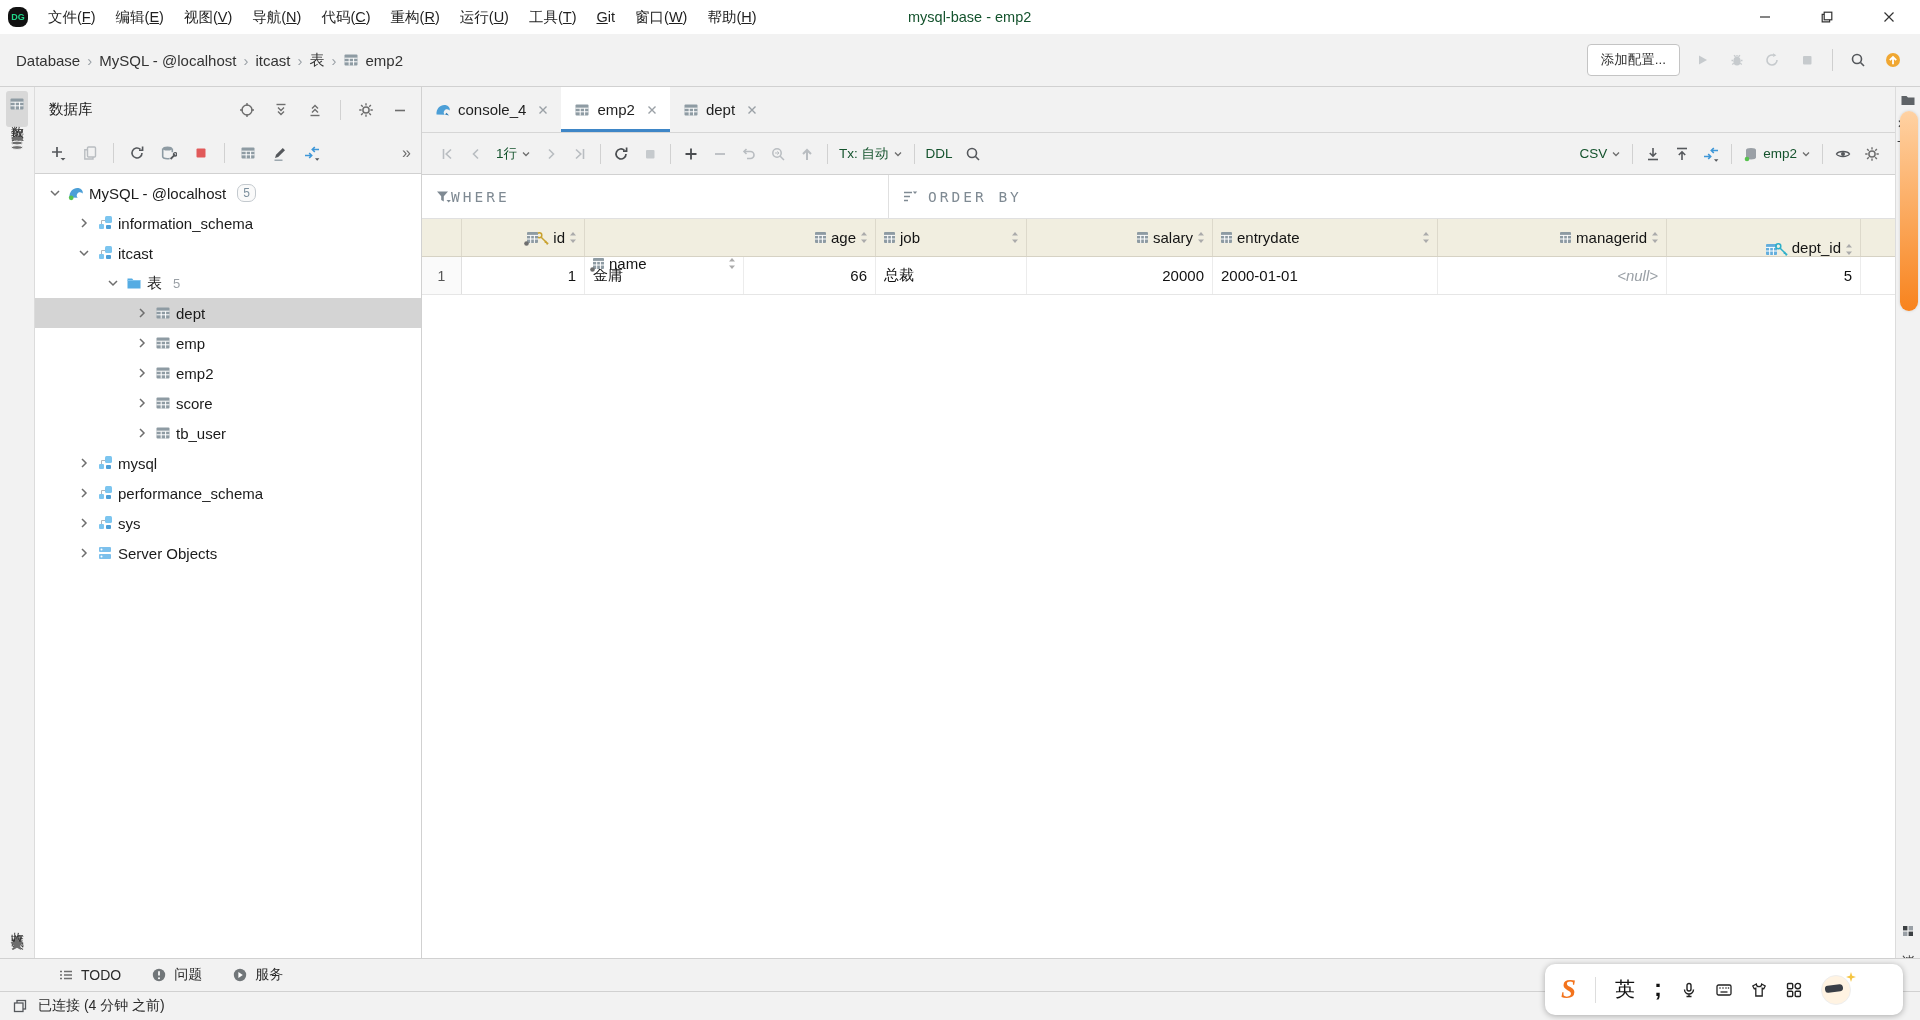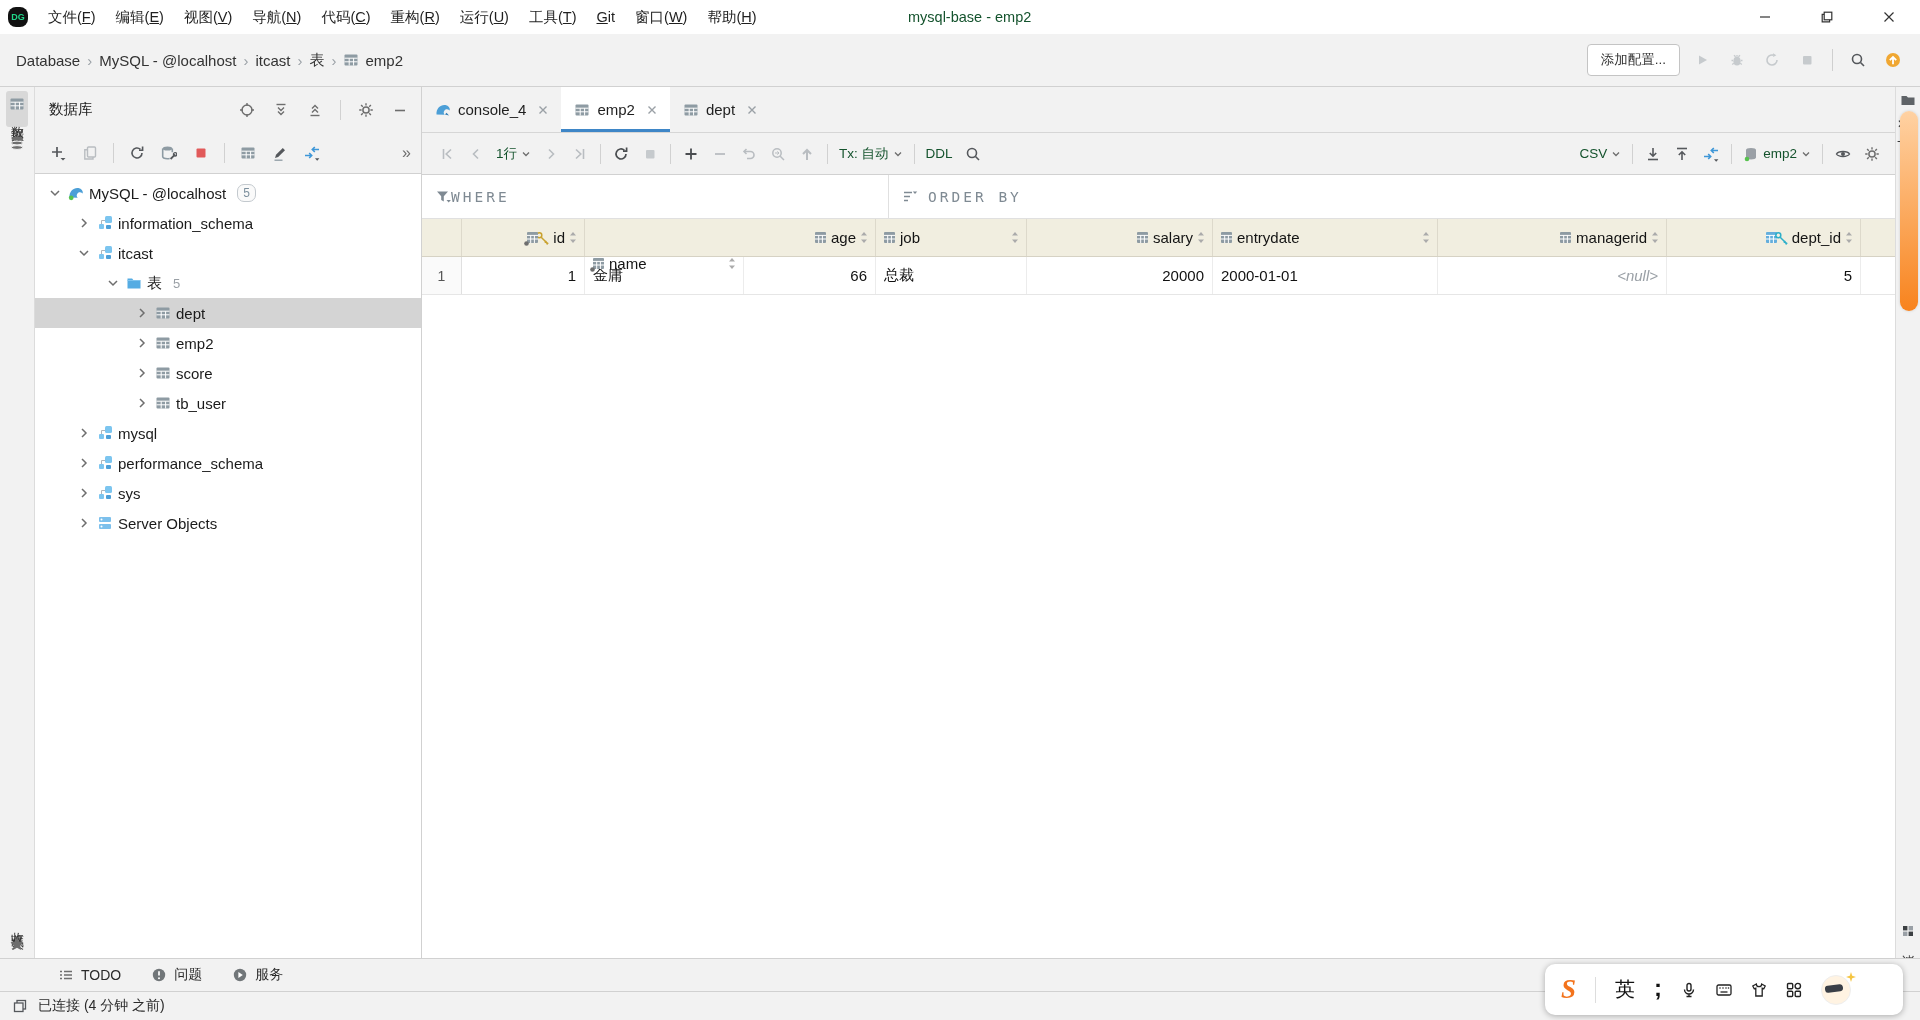--- a/index.html
+++ b/index.html
@@ -424,20 +424,34 @@
                 <path d="M6 4l4 4-4 4" fill="none" stroke="#6E6E6E" stroke-width="1.5"></path>
               </svg>
             </span>
             <span class="ic">
               <svg width="16" height="16" viewBox="0 0 16 16">
                 <rect x="1.5" y="2.5" width="13" height="11" rx="1" fill="#8E9BA3"></rect>
                 <path d="M1.5 6.2h13M1.5 9.8h13M6.2 6.2v7.3M10.6 6.2v7.3" stroke="#fff"></path>
               </svg>
             </span>
             <span class="tree-label">dept</span>
+          </div>
+          <div class="tree-row" style="padding-left: 99px;">
+            <span class="ic">
+              <svg width="16" height="16" viewBox="0 0 16 16">
+                <path d="M6 4l4 4-4 4" fill="none" stroke="#6E6E6E" stroke-width="1.5"></path>
+              </svg>
+            </span>
+            <span class="ic">
+              <svg width="16" height="16" viewBox="0 0 16 16">
+                <rect x="1.5" y="2.5" width="13" height="11" rx="1" fill="#8E9BA3"></rect>
+                <path d="M1.5 6.2h13M1.5 9.8h13M6.2 6.2v7.3M10.6 6.2v7.3" stroke="#fff"></path>
+              </svg>
+            </span>
+            <span class="tree-label">emp</span>
           </div>
           <div class="tree-row" style="padding-left: 99px;">
             <span class="ic">
               <svg width="16" height="16" viewBox="0 0 16 16">
                 <path d="M6 4l4 4-4 4" fill="none" stroke="#6E6E6E" stroke-width="1.5"></path>
               </svg>
             </span>
             <span class="ic">
               <svg width="16" height="16" viewBox="0 0 16 16">
                 <rect x="1.5" y="2.5" width="13" height="11" rx="1" fill="#8E9BA3"></rect>
@@ -901,21 +915,21 @@
                 </span>
               </span>
               <span>managerid</span>
               <span class="ic">
                 <svg width="8" height="13" viewBox="0 0 8 13">
                   <path d="M4 1l3 3.4H1z" fill="#ABABAB"></path>
                   <path d="M4 12L1 8.6h6z" fill="#ABABAB"></path>
                 </svg>
               </span>
             </div>
-            <div class="ghcell" style="width: 194px; flex: 0 0 194px;">
+            <div class="ghcell" style="width: 194px; flex: 0 0 194px; align-items: flex-end;">
               <span class="sp"></span>
               <span style="display: inline-flex; align-items: center;">
                 <span class="ic">
                   <svg width="13" height="13" viewBox="0 0 13 13">
                     <rect x="1" y="1" width="11" height="11" rx="1" fill="#64AEDC"></rect>
                     <path d="M1 4.4h11M1 8h11M4.7 4.4V12M8.4 4.4V12" stroke="#fff"></path>
                   </svg>
                 </span>
                 <span class="ic keyov">
                   <svg width="14" height="14" viewBox="0 0 14 14">

